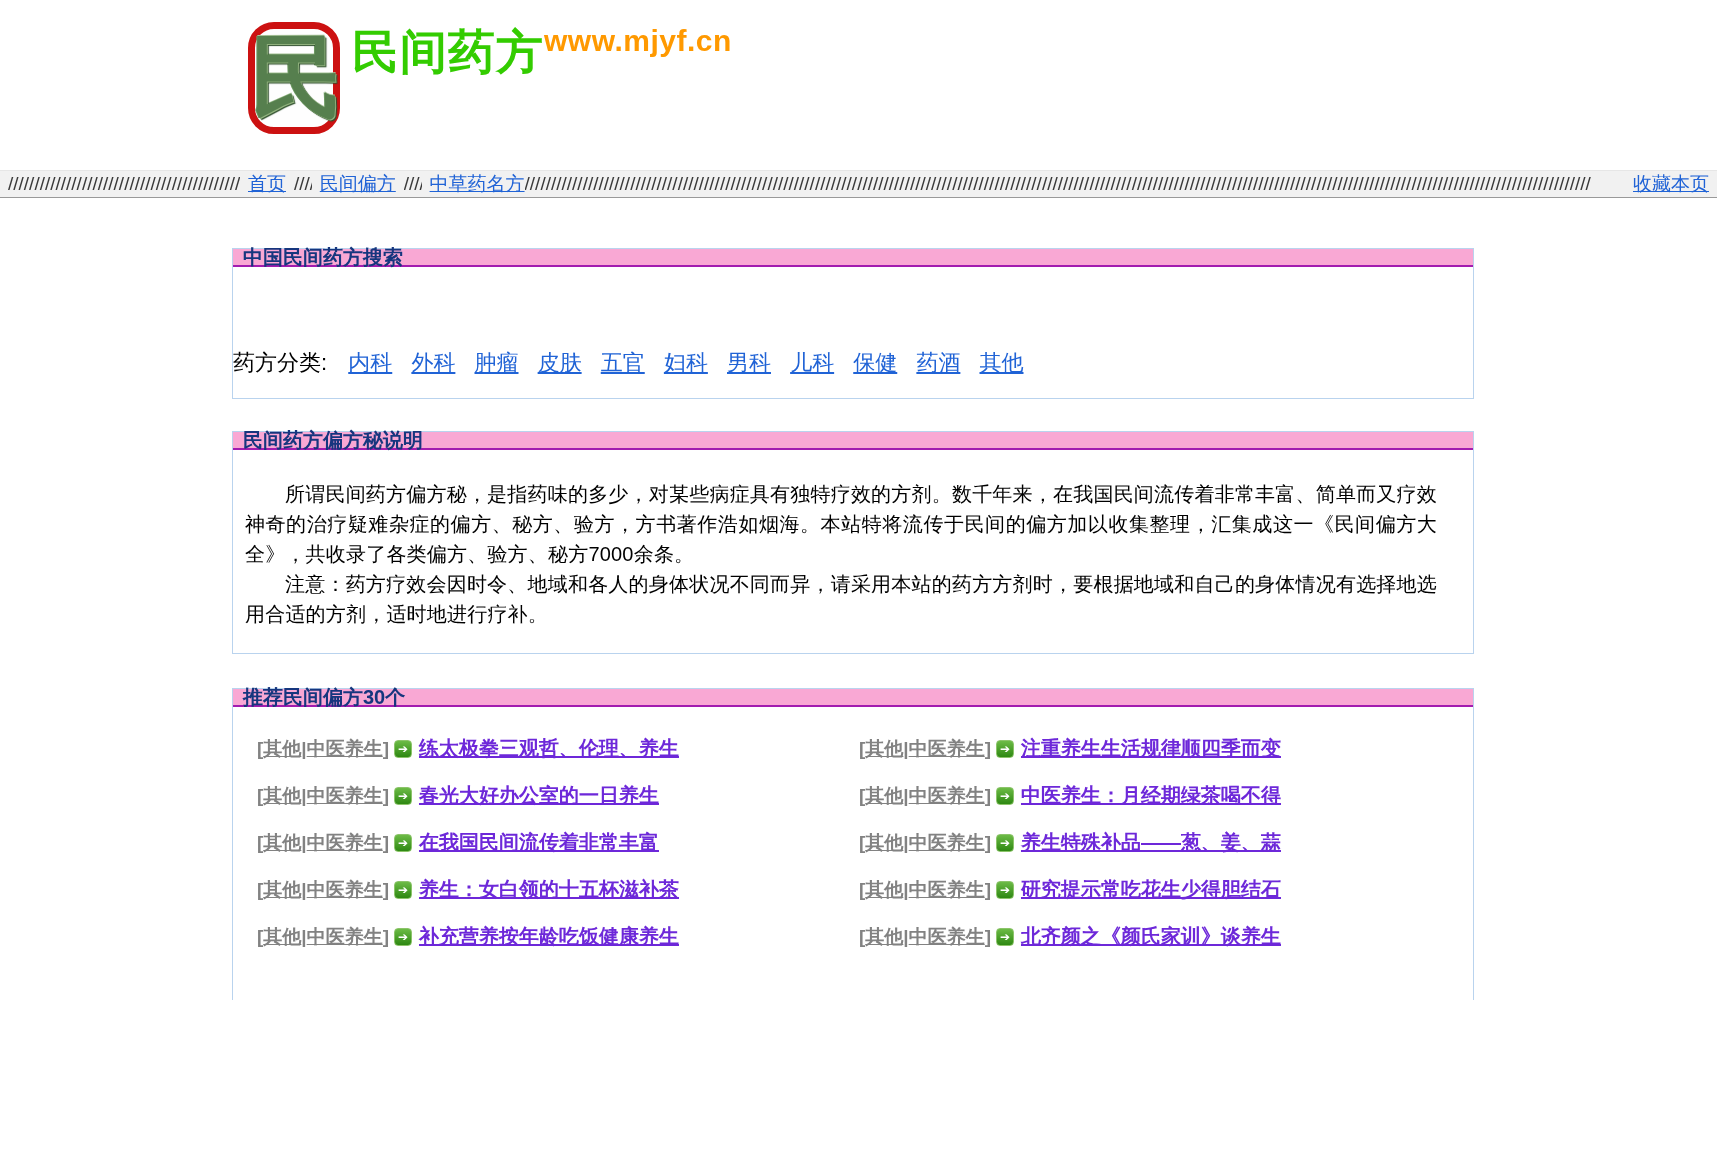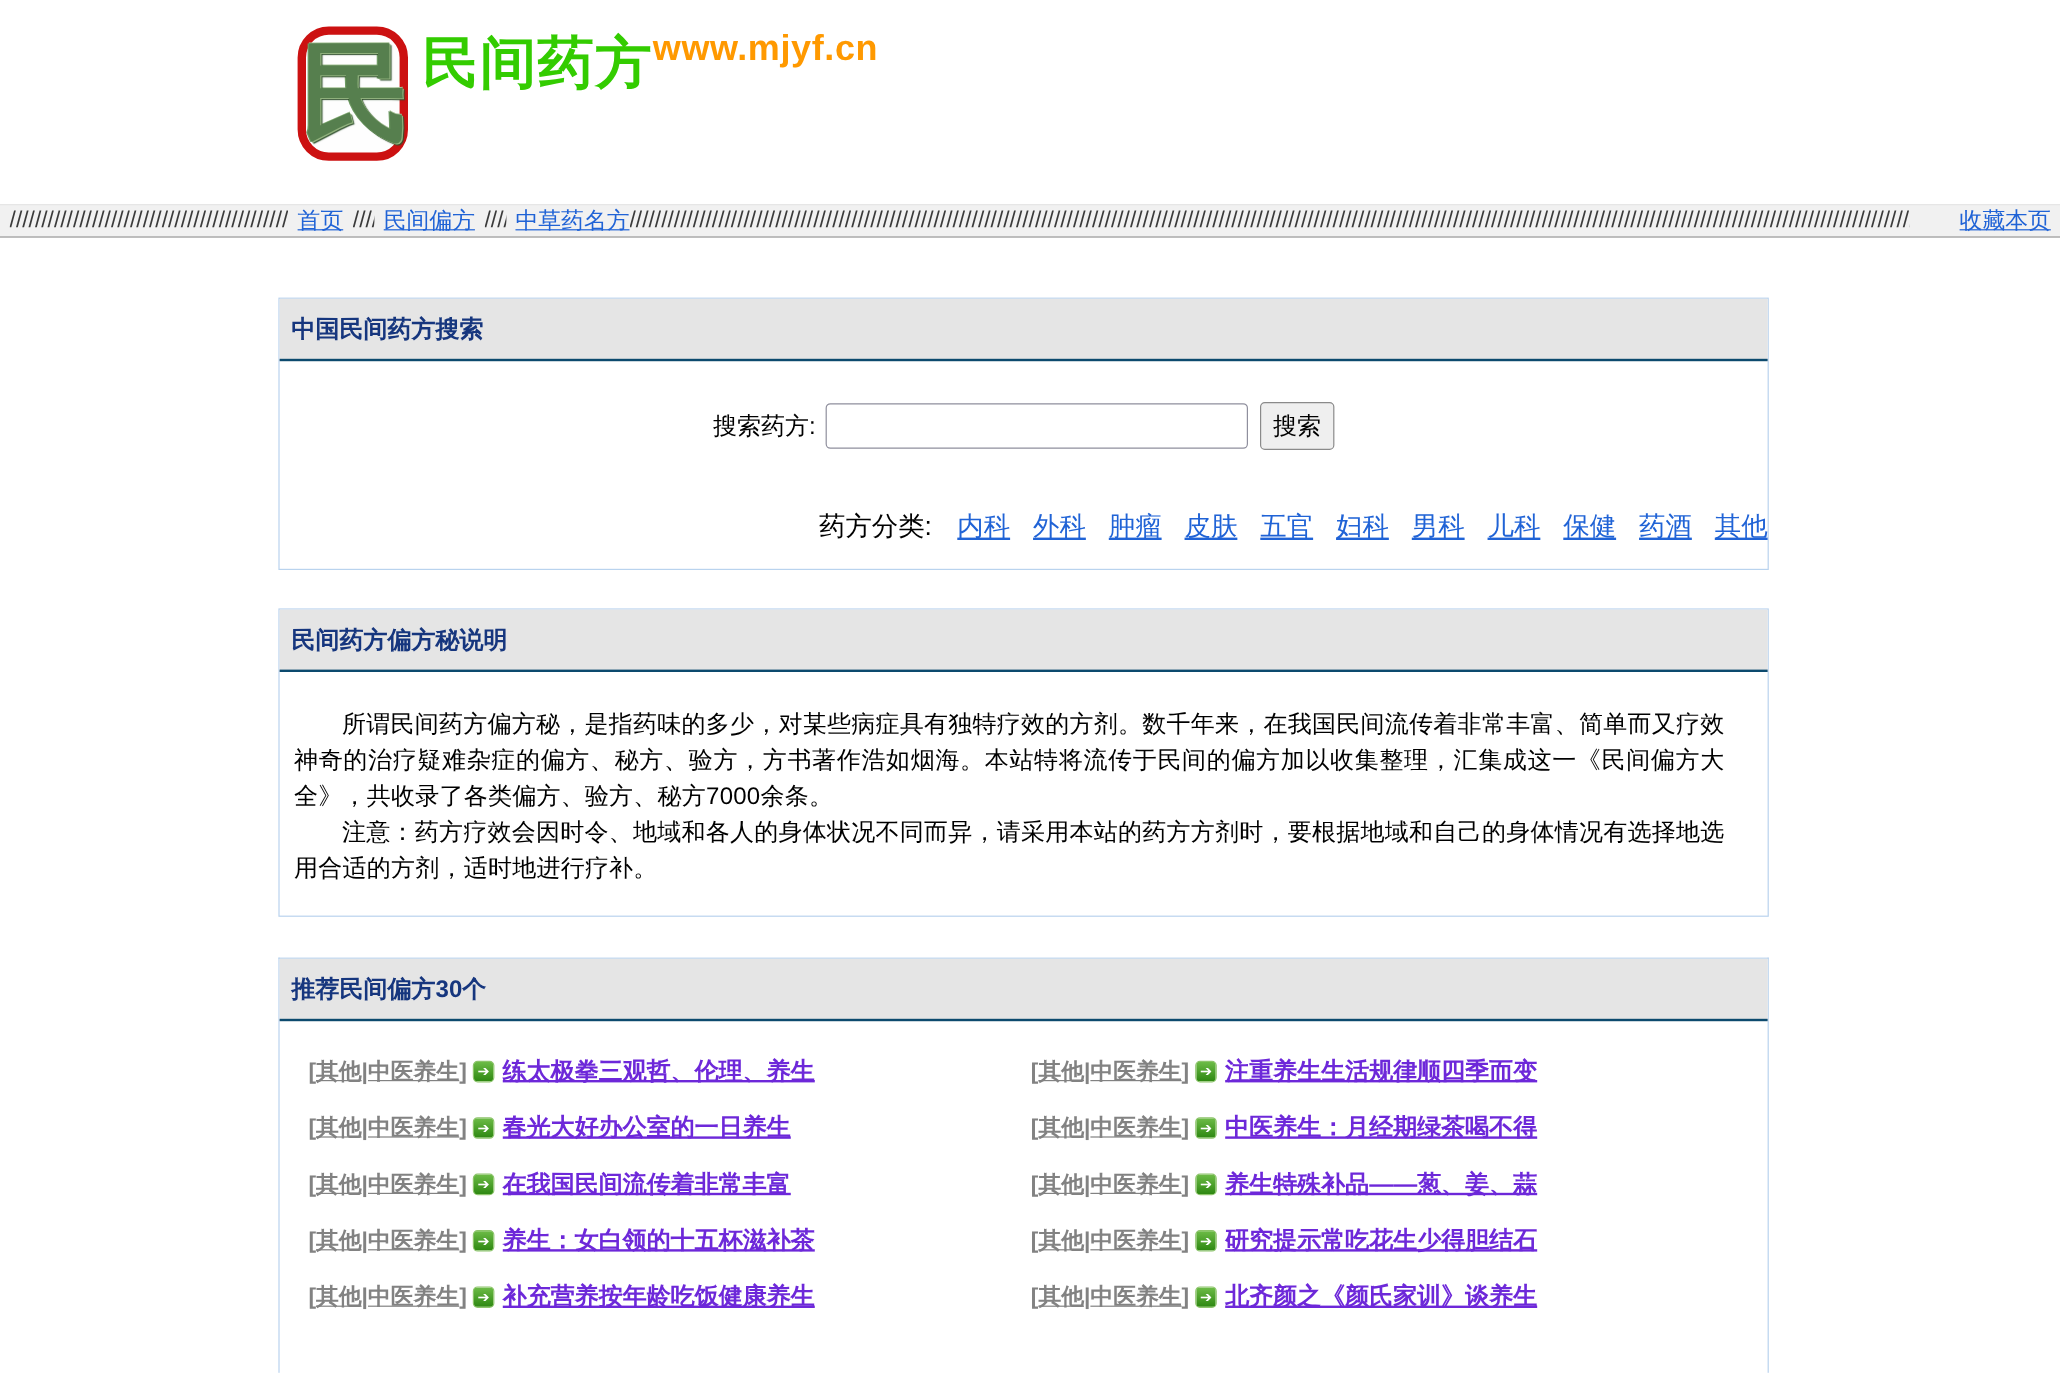--- a/index.html
+++ b/index.html
@@ -29,33 +29,33 @@
   .nav a { color:#2063d6; text-decoration:underline; margin:0 8px; white-space:nowrap; }
   .nav a.herbs { margin-right:0; }
   .nav-spacer { width:42px; flex:0 0 auto; }
   .nav a.fav { margin:0; }
 
   
   .panel { width:1242px; margin-left:232px; border:1px solid #b9d3ee; background:#fff; }
   .panel-1 { margin-top:50px; }
   .panel-2 { margin-top:32px; }
   .panel-3 { margin-top:34px; border-bottom:none; padding-bottom:40px; }
-  .panel-head { height:52px; background:#e5e5e5; border-bottom:2px solid #0c4a6e;
+  .panel-head { height:18px; background:#f9a8d4; border-bottom:2px solid #a21caf;
     display:flex; align-items:center; padding-left:10px;
     font-size:20px; font-weight:bold; color:#16367e; }
 
   
   .search-body { padding:33px 0 10px 0; }
   .search-row { display:flex; justify-content:center; align-items:center; height:42px; }
   .search-label { font-size:20px; color:#000; margin-right:8px; }
   .search-input { width:352px; height:38px; border:1px solid #8f8f9d; border-radius:4px;
     font-size:20px; padding:0 8px; background:#fff; outline:none; }
   .search-btn { margin-left:10px; height:40px; min-width:62px; padding:0 10px;
     font-size:20px; color:#000; background:#efefef; border:1px solid #8a8a8a; border-radius:4px; }
-  .cat-row { margin-top:48px; height:30px; text-align:right; font-size:22px; color:#000;
+  .cat-row { margin-top:48px; height:30px; text-align:left; font-size:22px; color:#000;
     padding-bottom:0; margin-bottom:10px; }
   .cat-row a { color:#2063d6; text-decoration:underline; margin-left:13px; }
   .cat-label { margin-right:2px; }
 
   
   .about-body { padding:29px 36px 24px 12px; }
   .about-body p { font-size:20px; line-height:30px; color:#000; text-indent:2em;
     text-align:justify; letter-spacing:0.2px; }
 
   
@@ -91,25 +91,20 @@
   <span class="slash">/////</span>
   <a href="#" class="herbs">中草药名方</a>
   <span class="slash slash-fill">////////////////////////////////////////////////////////////////////////////////////////////////////////////////////////////////////////////////////////////////////////////////////////////////////////////////////////////////////////////////////////////////////////////////////////////////////////////</span>
   <span class="nav-spacer"></span>
   <a href="#" class="fav">收藏本页</a>
 </div>
 
 <div class="panel panel-1">
   <div class="panel-head">中国民间药方搜索</div>
   <div class="search-body">
-    <div class="search-row">
-      <span class="search-label">搜索药方:</span>
-      <input class="search-input" type="text" value="" style="">
-      <button class="search-btn">搜索</button>
-    </div>
     <div class="cat-row">
       <span class="cat-label">药方分类:</span>
       <a href="#">内科</a>
       <a href="#">外科</a>
       <a href="#">肿瘤</a>
       <a href="#">皮肤</a>
       <a href="#">五官</a>
       <a href="#">妇科</a>
       <a href="#">男科</a>
       <a href="#">儿科</a>

